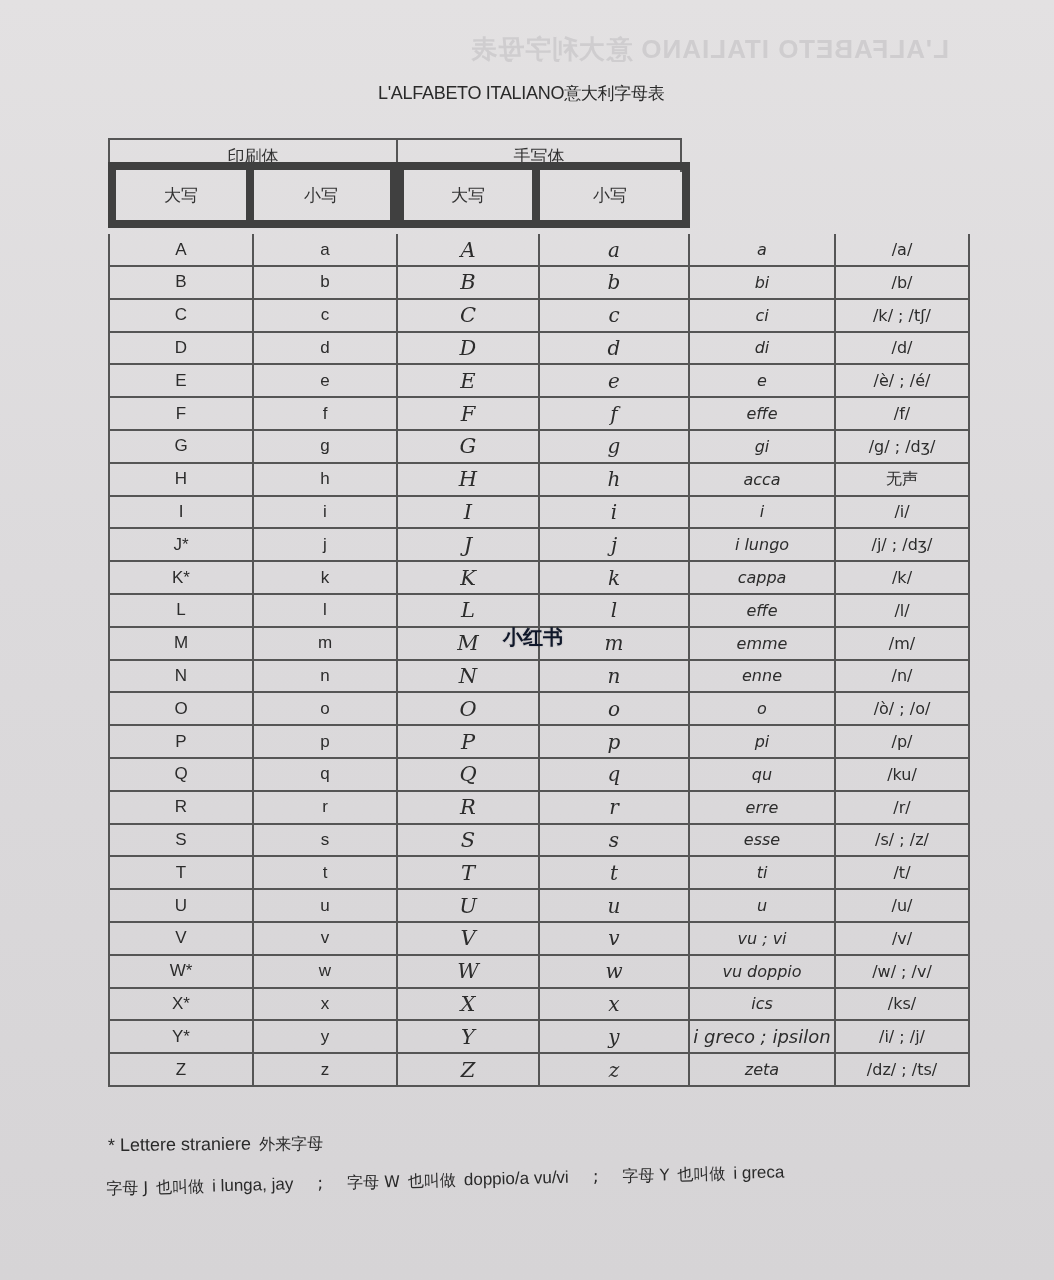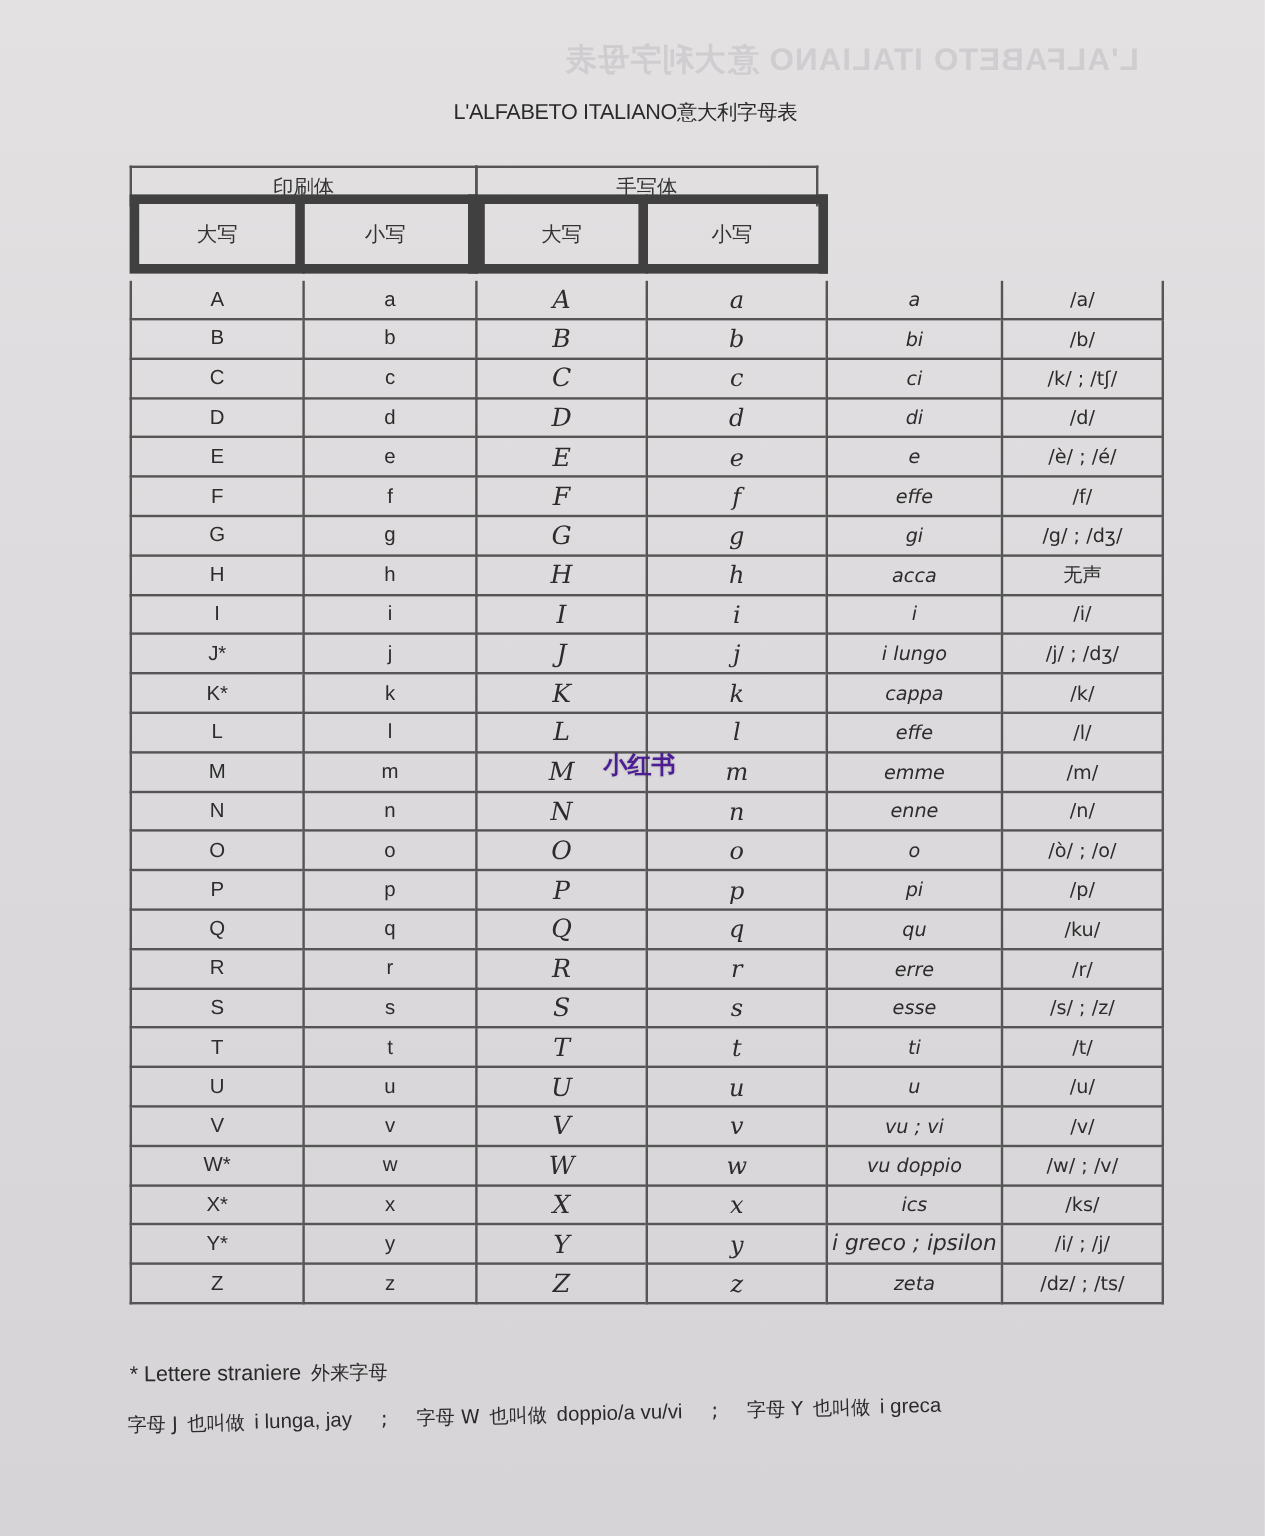--- a/index.html
+++ b/index.html
@@ -49,21 +49,21 @@
   .c-print-up { width: 144px; font-family: "Liberation Sans", sans-serif; }
   .c-print-lo { width: 144px; font-family: "Liberation Sans", sans-serif; }
   .c-hand-up { width: 142px; font-family: "DejaVu Serif", serif; font-style: italic; font-size: 21px; }
   .c-hand-lo { width: 150px; font-family: "DejaVu Serif", serif; font-style: italic; font-size: 20px; }
   .c-name { width: 146px; font-family: "DejaVu Sans", sans-serif; font-style: italic; font-size: 16px; }
   .c-ipa { width: 136px; font-family: "DejaVu Sans", sans-serif; font-size: 16px; }
   .c-name.small { font-size: 18px; }
 
   .watermark {
     position: absolute; left: 503px; top: 624px;
-    color: #4c1d95; font-weight: bold; font-size: 20px;
+    color: #0f172a; font-weight: bold; font-size: 20px;
     text-shadow: 0 0 2px rgba(0,0,0,0.25);
   }
   .footnote {
     position: absolute; left: 108px; top: 1134px;
     font-family: "Liberation Sans", sans-serif; font-size: 18px; color: #2a2a2a;
     transform: rotate(-0.6deg);
   }
   .footnote .zh { font-family: "DejaVu Sans", sans-serif; font-size: 16px; margin-left: 8px; }
   .aliases {
     position: absolute; left: 106px; top: 1178px; width: 860px;

